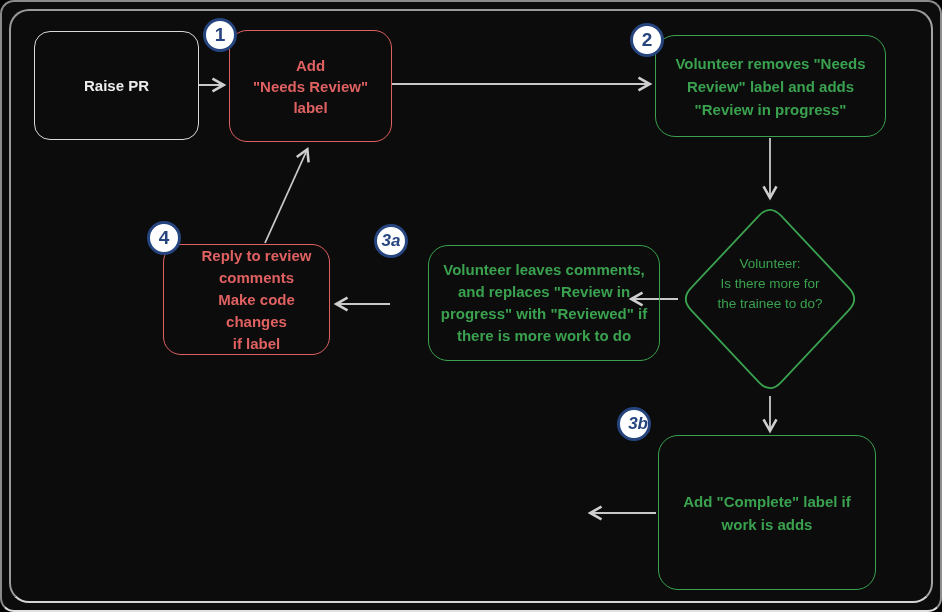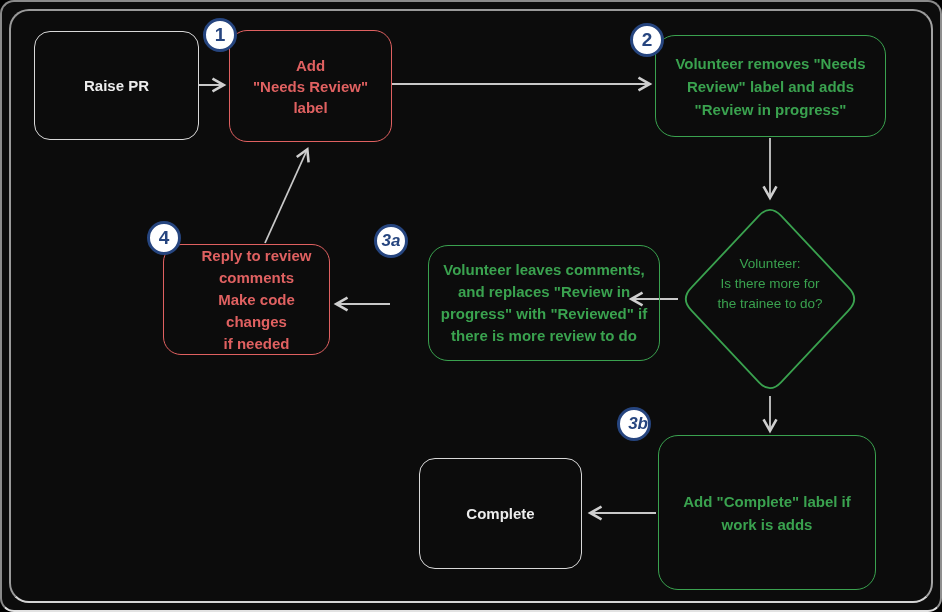--- a/index.html
+++ b/index.html
@@ -138,38 +138,35 @@
   <div id="decision-label">
     <span>Volunteer:</span>
     <span>Is there more for</span>
     <span>the trainee to do?</span>
   </div>
 
   <div class="node green" id="node-step3a">
     <span>Volunteer leaves comments,</span>
     <span>and replaces "Review in</span>
     <span>progress" with "Reviewed" if</span>
-    <span>there is more review to do</span>
+    <span>there is more work to do</span>
   </div>
 
   <div class="node red" id="node-step4">
     <span>Reply to review</span>
     <span>comments</span>
     <span>Make code changes</span>
-    <span>if needed</span>
+    <span>if label</span>
   </div>
 
   <div class="node green" id="node-step3b">
     <span>Add "Complete" label if</span>
     <span>work is adds</span>
   </div>
 
-  <div class="node white" id="node-complete">
-    <span>Complete</span>
-  </div>
 
   <div class="badge" id="badge-1">
     <span>1</span>
   </div>
   <div class="badge" id="badge-2">
     <span>2</span>
   </div>
   <div class="badge small" id="badge-3a">
     <span>3a</span>
   </div>

